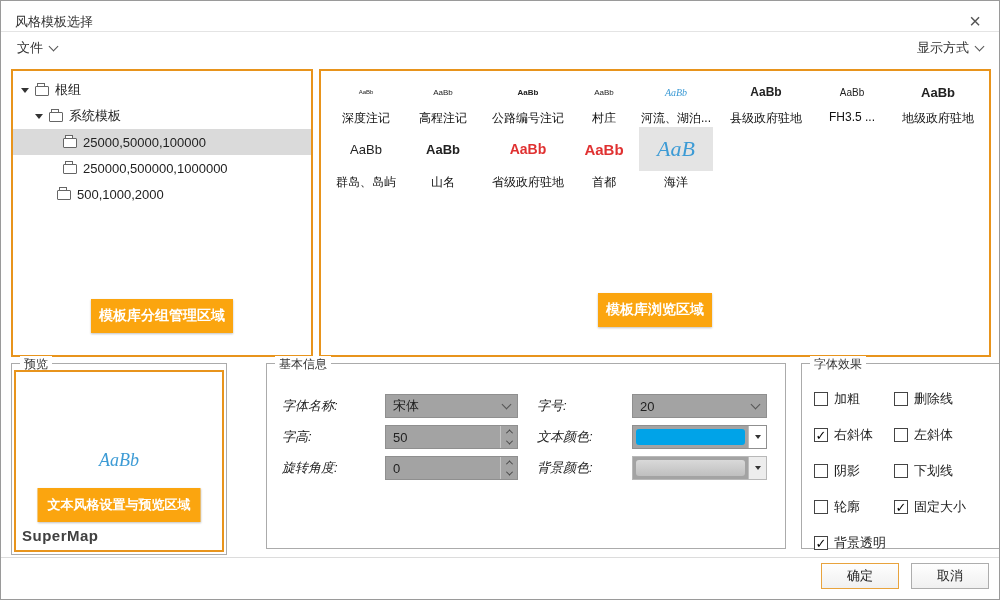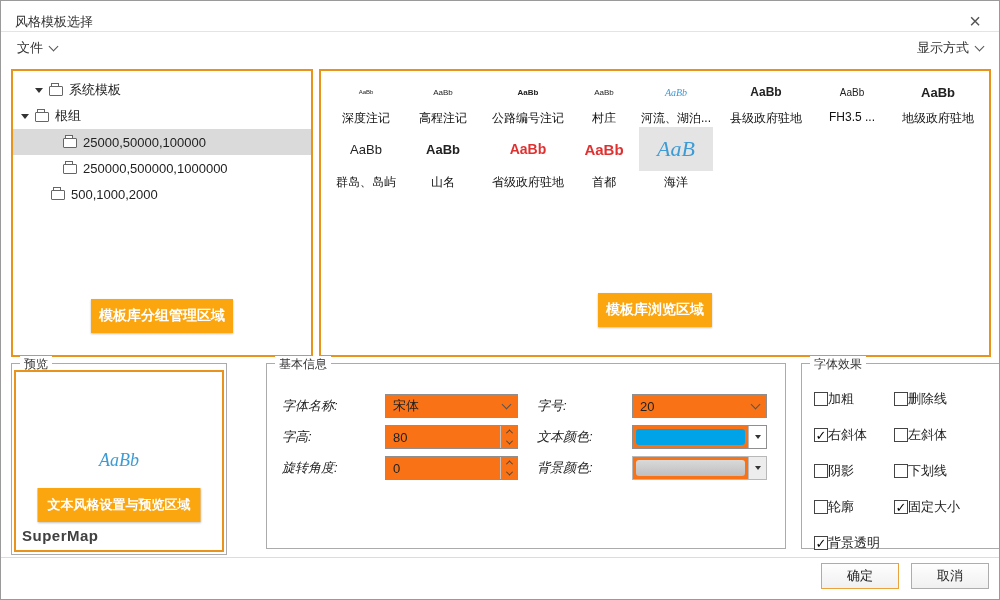--- a/index.html
+++ b/index.html
@@ -71,41 +71,41 @@
     font-size:18px;font-style:italic;font-family:"Liberation Serif","DejaVu Serif",serif;
     color:var(--blue-preview,#3D9BD5);}
   .preview-annot .annot-btn{bottom:28px;font-size:13px;padding:8px 10px;}
   .logo{position:absolute;left:6px;bottom:6px;font-size:15px;font-weight:bold;color:#404040;letter-spacing:.5px;}
   
   .basic-box{left:265px;top:362px;width:520px;height:186px;}
   .form-grid{display:grid;grid-template-columns:103px 133px 114px 135px;row-gap:7px;
     padding:30px 0 0 15px;align-items:center;}
   .form-grid label{font-size:13px;color:#222;font-style:italic;}
   .lbl2{padding-left:19px;box-sizing:border-box;}
-  .combo,.spin,.color-combo{height:24px;border:1px solid #8f8f8f;background:#f97316;display:flex;
+  .combo,.spin,.color-combo{height:24px;border:1px solid #8f8f8f;background:#a3a3a3;display:flex;
     align-items:center;box-sizing:border-box;font-size:13px;}
   .combo{padding:0 7px;cursor:pointer;}
   .combo .val{flex:1;text-align:left;}
   .spin .val{flex:1;padding:0 7px;}
   .spin .btns{width:16px;height:100%;border-left:1px solid #c6c6c6;display:flex;flex-direction:column;}
   .spin .btns span{flex:1;display:flex;align-items:center;justify-content:center;cursor:pointer;}
   .chev-up{display:inline-block;width:4px;height:4px;border-left:1.3px solid #444;border-top:1.3px solid #444;transform:rotate(45deg) translate(1px,1px);}
   .chev-dn{display:inline-block;width:4px;height:4px;border-right:1.3px solid #444;border-bottom:1.3px solid #444;transform:rotate(45deg) translate(-1px,-1px);}
   .color-combo{cursor:pointer;}
   .swatch{flex:1;align-self:stretch;margin:3px;border-radius:3px;}
   .swatch.text{background:var(--text-color-swatch,#00A3E8);}
   .swatch.bg{background:linear-gradient(#d9d9d9,#bfbfbf);}
   .cc-btn{width:17px;height:100%;border-left:1px solid #bdbdbd;display:flex;align-items:center;justify-content:center;background:#fff;}
   .color-combo.disabled{border-color:#b8b8b8;}
   .color-combo.disabled .cc-btn{background:#ededed;}
   .tri-down{width:0;height:0;border-left:3.5px solid transparent;border-right:3.5px solid transparent;border-top:4px solid #333;}
   
   .effects-box{left:800px;top:362px;width:202px;height:186px;}
   .cb-grid{display:grid;grid-template-columns:80px auto;row-gap:18px;padding:26px 0 0 12px;align-items:center;}
-  .cb{display:flex;align-items:center;font-size:13px;cursor:pointer;white-space:nowrap;}
+  .cb{display:flex;align-items:center;gap:6px;font-size:13px;cursor:pointer;white-space:nowrap;}
   .cbox{width:14px;height:14px;border:1px solid #444;background:#fff;box-sizing:border-box;flex:none;
     display:flex;align-items:center;justify-content:center;font-size:13px;font-weight:bold;color:#000;line-height:1;}
   
   .footer-sep{position:absolute;top:556px;left:0;right:0;border-top:1px solid #dcdcdc;}
   .btn{position:absolute;top:562px;width:78px;height:26px;background:linear-gradient(#fefefe,#f0f0f0);
     border:1px solid #adadad;font-size:13px;font-family:inherit;color:#222;cursor:pointer;}
   .btn.ok{left:820px;border-color:#E8A33D;}
   .btn.cancel{left:910px;}
 </style>
 </head>
@@ -124,41 +124,41 @@
       <i class="chev"></i>
     </span>
     <span class="menu-item">
       <span>显示方式</span>
       <i class="chev"></i>
     </span>
   </div>
 
   <div class="annot-box tree-panel">
     <div class="tree">
+        <div class="tree-row" style="padding-left: 8px;">
+          <span class="tri"></span>
+          <span class="folder"></span>
+          <span class="tree-label">根组</span>
+        </div>
         <div class="tree-row" style="padding-left: 22px;">
           <span class="tri"></span>
           <span class="folder"></span>
           <span class="tree-label">系统模板</span>
         </div>
-        <div class="tree-row" style="padding-left: 8px;">
-          <span class="tri"></span>
-          <span class="folder"></span>
-          <span class="tree-label">根组</span>
-        </div>
         <div class="tree-row selected" style="padding-left: 36px;">
           <span class="tri-sp"></span>
           <span class="folder"></span>
           <span class="tree-label">25000,50000,100000</span>
         </div>
         <div class="tree-row" style="padding-left: 36px;">
           <span class="tri-sp"></span>
           <span class="folder"></span>
           <span class="tree-label">250000,500000,1000000</span>
         </div>
-        <div class="tree-row" style="padding-left: 24px;">
+        <div class="tree-row" style="padding-left: 30px;">
           <span class="tri-sp"></span>
           <span class="folder"></span>
           <span class="tree-label">500,1000,2000</span>
         </div>
       </div>
     <div class="annot-btn">模板库分组管理区域</div>
   </div>
 
   <div class="annot-box gallery-panel">
     <div class="g-row g-row1" style="grid-template-columns: 78px 76px 94px 58px 86px 94px 78px 94px;">
@@ -238,21 +238,21 @@
         <i class="chev"></i>
       </div>
       <label class="lbl2">字号:</label>
       <div class="combo">
         <span class="val">20</span>
         <i class="chev"></i>
       </div>
 
       <label>字高:</label>
       <div class="spin">
-        <span class="val">80</span>
+        <span class="val">50</span>
         <span class="btns">
           <span>
               <i class="chev-up"></i>
             </span>
           <span>
               <i class="chev-dn"></i>
             </span>
         </span>
       </div>
       <label class="lbl2">文本颜色:</label>

